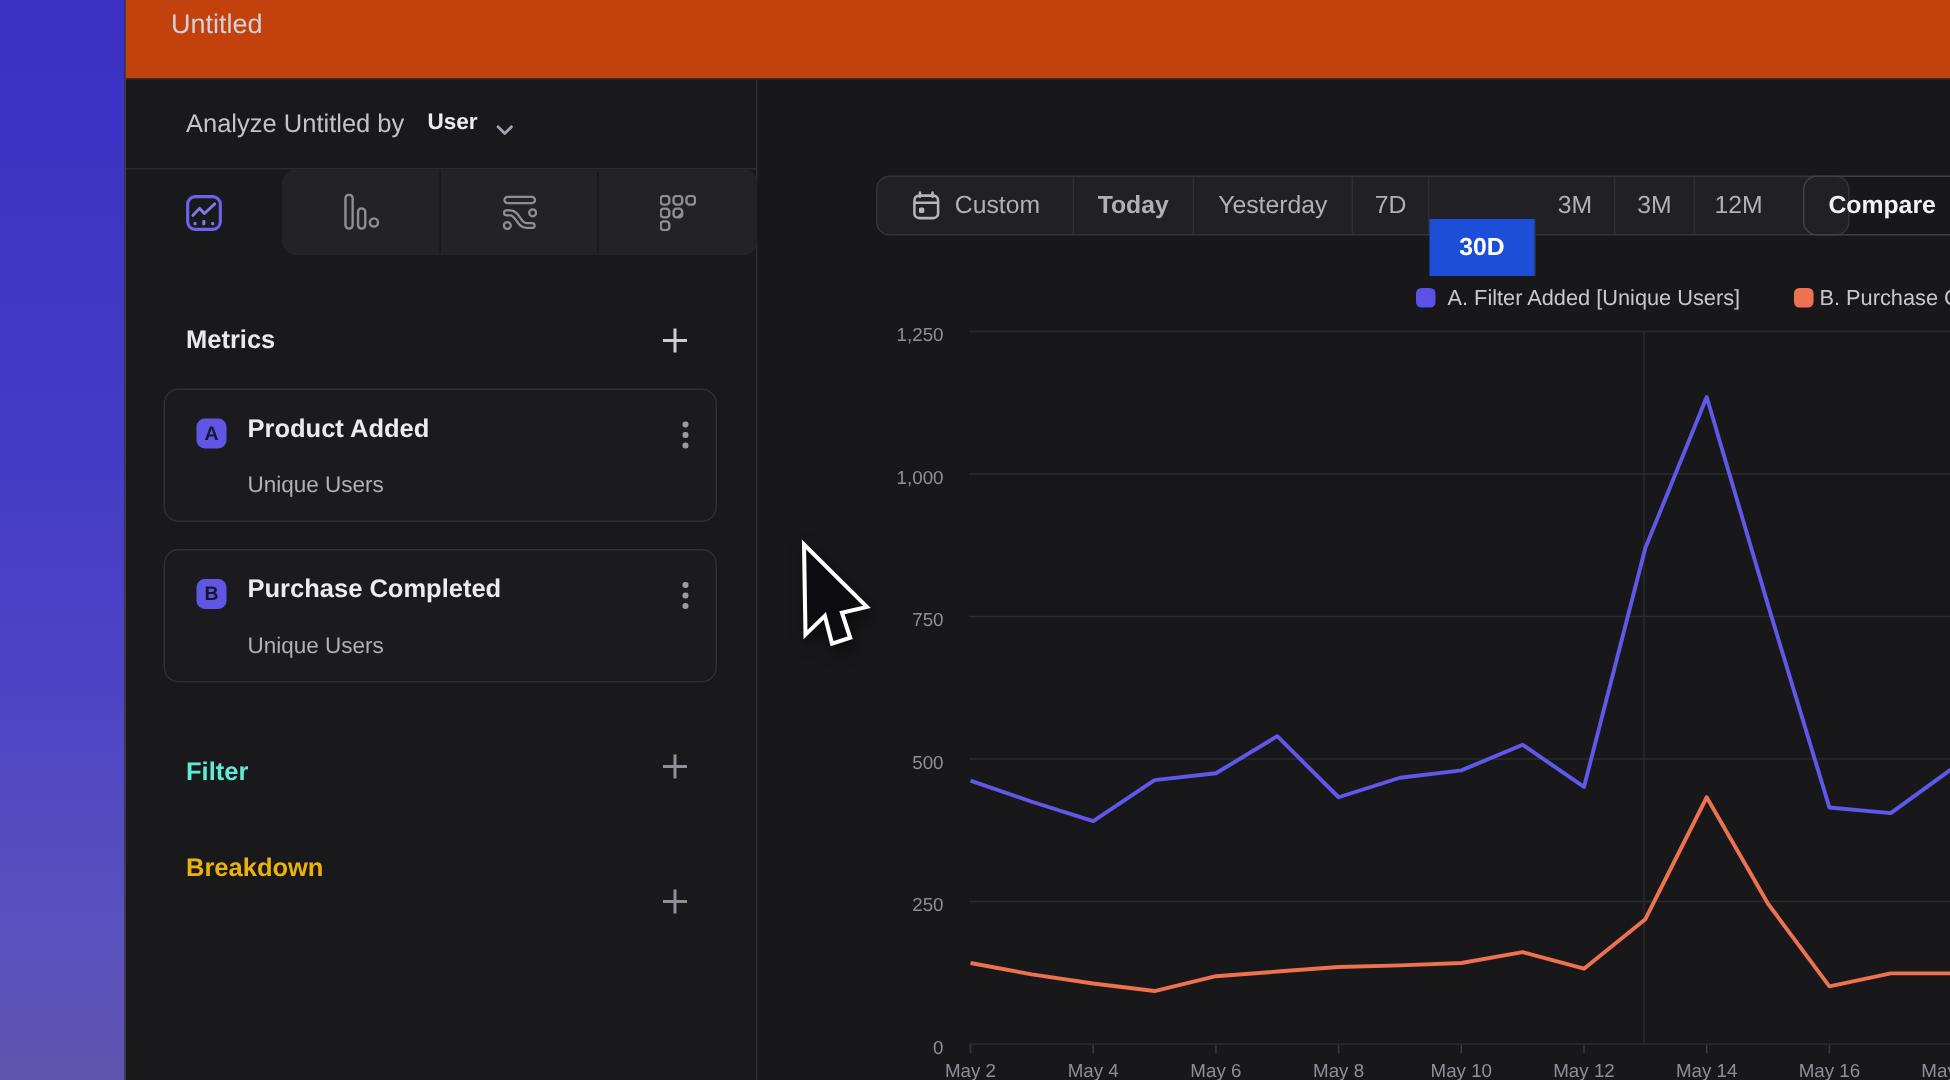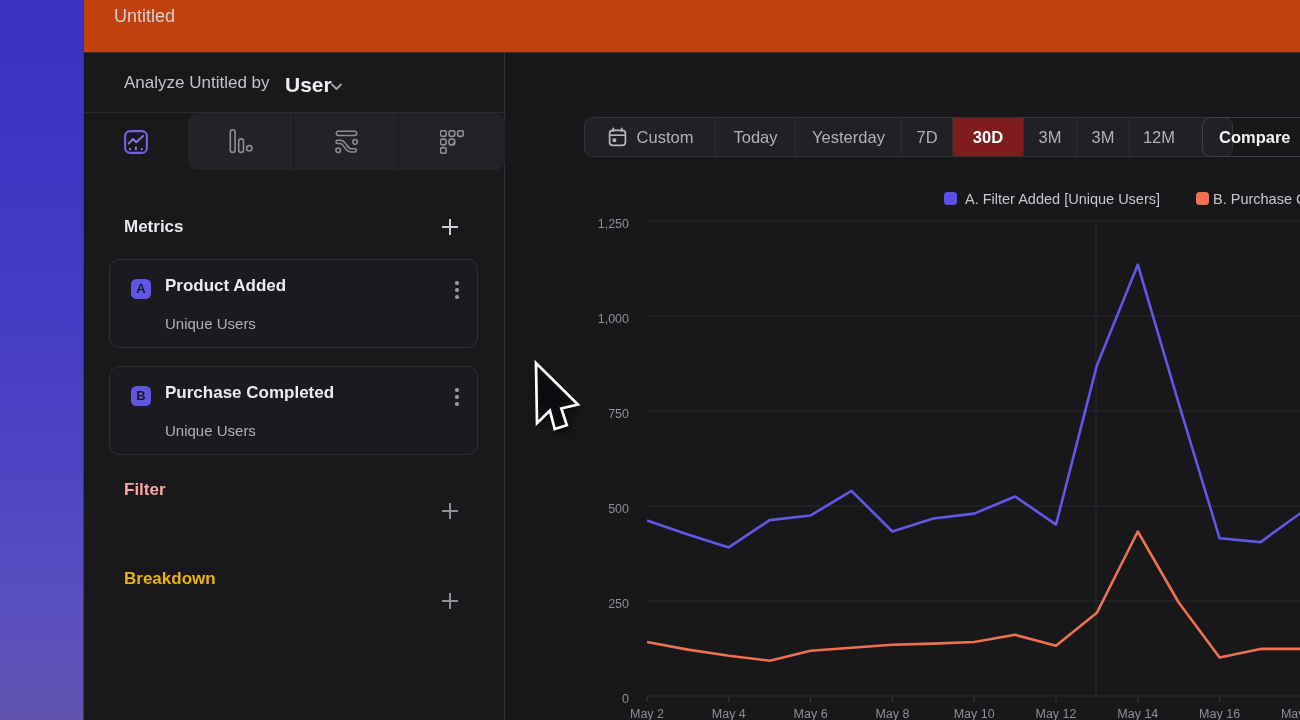--- a/index.html
+++ b/index.html
@@ -13,21 +13,21 @@
 
   #topbar { left:84px; top:0; width:1216px; height:53px; background:#c2410c;
     border-bottom:1px solid #2e2f33; }
   #topbar .title { position:absolute; left:30px; top:6px; font-size:18px; color:#d2d2d6; }
 
   #leftpanel { left:84px; top:53px; width:421px; height:667px; background:#19191c;
     border-right:1px solid #303136; }
   #analyzerow { position:absolute; left:0; top:0; width:100%; height:60px;
     border-bottom:1px solid #2a2b2f; }
   #analyzerow .lbl { position:absolute; left:40px; top:20px; font-size:17px; color:#c3c3c9; }
-  #analyzerow .usr { position:absolute; left:201px; top:20px; font-size:21px; font-weight:bold; color:#ececf0; }
+  #analyzerow .usr { position:absolute; left:201px; top:20px; font-size:15px; font-weight:bold; color:#ececf0; }
   #analyzerow .chev { position:absolute; left:246px; top:28px; color:#a0a0a8; }
 
   
   #tabrow { position:absolute; left:0; top:60px; width:421px; height:58px; }
   .tabwell { position:absolute; left:104px; top:0; width:317px; height:57px;
     background:#232327; border-radius:9px; }
   .tabdiv { position:absolute; top:1px; width:1px; height:55px; background:#19191c; }
   .tabicon { position:absolute; }
 
   
@@ -47,21 +47,21 @@
   .kebab span { display:block; width:3.6px; height:3.6px; border-radius:50%; background:#9a9aa2; margin-bottom:3.4px; }
 
   
   #chartarea { left:505px; top:53px; width:795px; height:667px; background:#18181b; }
 
   #seg { position:absolute; left:79px; top:64px; width:649px; height:40px;
     background:#212125; border:1px solid #33333a; border-radius:9px; display:flex; }
   .segbtn { position:relative; height:100%; display:flex; align-items:center; justify-content:center;
     color:#b0b0b8; font-size:16.5px; border-right:1px solid #2d2d33; }
   .segbtn:last-child { border-right:none; }
-  .segbtn.sel { background:#7f1d1d; color:#fff; font-weight:bold; }
+  .segbtn.sel { background:#1d4ed8; color:#fff; font-weight:bold;margin-top:28px; }
   #compare { position:absolute; left:697px; top:64px; width:110px; height:40px;
     border:1px solid #40404a; border-radius:9px; color:#f2f2f4; font-size:16.5px; font-weight:bold;
     display:flex; align-items:center; padding-left:16px; }
 
   .leg { position:absolute; top:138px; height:15px; font-size:14.5px; color:#c7c7cd; white-space:nowrap; }
   .legsw { position:absolute; top:139px; width:13px; height:13px; border-radius:3.5px; }
 
   #cursor { left:531px; top:358px; width:60px; height:85px; }
 </style>
 </head>
@@ -137,37 +137,37 @@
       <div class="badge">B</div>
       <div class="mtitle">Purchase Completed</div>
       <div class="kebab">
           <span></span>
           <span></span>
           <span></span>
         </div>
       <div class="msub">Unique Users</div>
     </div>
 
-    <div class="sechead" style="left:40px; top:427px; color:#fca5a5;">Filter</div>
+    <div class="sechead" style="left:40px; top:452px; color:#5eead4;">Filter</div>
     <div class="plus" style="left:358px; top:450px; color:#8f8f98;"></div>
     <div class="sechead" style="left:40px; top:516px; color:#eab308;">Breakdown</div>
     <div class="plus" style="left:358px; top:540px; color:#8f8f98;"></div>
   </div>
 
   <div id="chartarea" class="abs">
     <div id="seg">
       <div class="segbtn" style="width:131px;">
         <svg width="21" height="21" viewBox="0 0 21 21" style="margin-right:9px;">
           <path d="M6.3 1.3 V4.2 M14.7 1.3 V4.2" stroke="#b5b5bd" stroke-width="1.7" stroke-linecap="round"></path>
           <rect x="2.6" y="3.4" width="15.8" height="15" rx="3.2" fill="none" stroke="#b5b5bd" stroke-width="1.7"></rect>
           <path d="M2.6 8.2 H18.4" stroke="#b5b5bd" stroke-width="1.6"></path>
           <rect x="5.6" y="11.4" width="3.6" height="3.6" rx="1" fill="#b5b5bd"></rect>
         </svg>
         Custom</div>
-      <div class="segbtn" style="width:80px;">Today</div>
+      <div class="segbtn" style="width:80px;font-weight:bold;">Today</div>
       <div class="segbtn" style="width:106px;">Yesterday</div>
       <div class="segbtn" style="width:51px;">7D</div>
       <div class="segbtn sel" style="width:71px;">30D</div>
       <div class="segbtn" style="width:53px;">3M</div>
       <div class="segbtn" style="width:53px;">3M</div>
       <div class="segbtn" style="width:58px;">12M</div>
     </div>
     <div id="compare">Compare</div>
 
     <div class="legsw" style="left:439px; background:#5b50e8;"></div>

